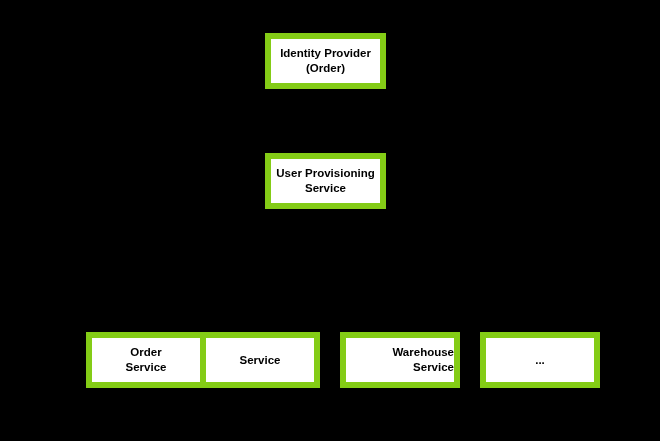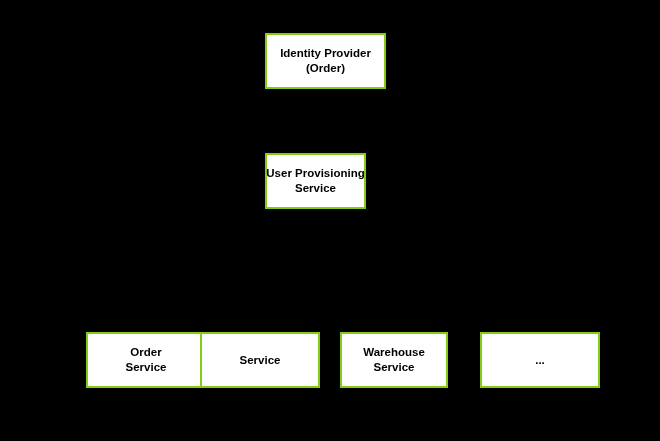--- a/index.html
+++ b/index.html
@@ -15,43 +15,43 @@
     font-family: "Liberation Sans", sans-serif;
     overflow: hidden;
   }
   .diagram {
     position: absolute;
     inset: 0;
   }
   .node {
     position: absolute;
     background: #ffffff;
-    border: 2px solid #84cc16;
+    border: 6px solid #84cc16;
     box-sizing: border-box;
     display: flex;
     flex-direction: column;
     align-items: center;
     justify-content: center;
     text-align: center;
     color: #000000;
     font-weight: bold;
     font-size: 11.5px;
     line-height: 15px;
   }
   .node span {
     display: block;
     white-space: nowrap;
   }
   
   .n-identity   { left: 265px; top: 33px;  width: 121px; height: 56px; }
-  .n-provision  { left: 265px; top: 153px; width: 101px; height: 56px; }
+  .n-provision  { left: 265px; top: 153px; width: 121px; height: 56px; }
   .n-eventbus   { left: 284px; top: 241px; width: 82px;  height: 28px; }
   .n-order      { left: 60px;  top: 332px; width: 120px; height: 56px; margin-left: 26px; }
   .n-catalog    { left: 200px; top: 332px; width: 120px; height: 56px; }
-  .n-warehouse  { left: 340px; top: 332px; width: 108px; height: 56px; }
+  .n-warehouse  { left: 340px; top: 332px; width: 120px; height: 56px; align-items: flex-end; }
   .n-ellipsis   { left: 480px; top: 332px; width: 120px; height: 56px; }
 </style>
 </head>
 <body>
 
 <div class="diagram">
 
   <div class="node n-identity">
     <span>Identity Provider</span>
     <span>(Order)</span>

